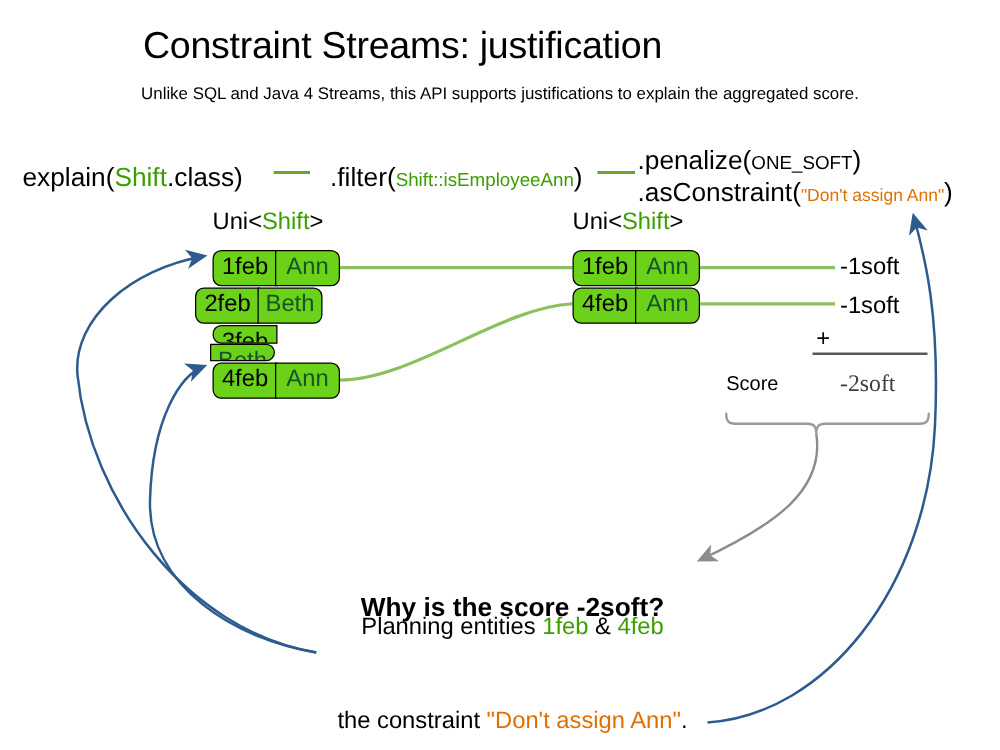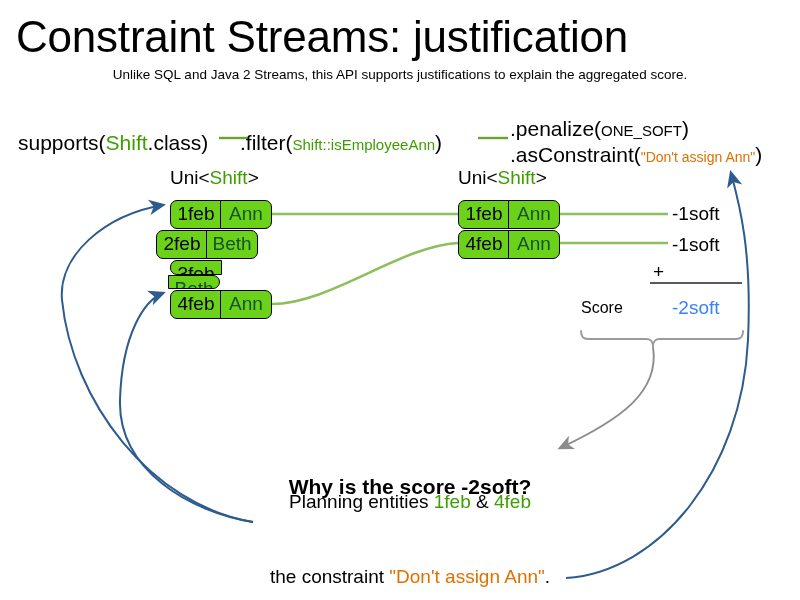--- a/index.html
+++ b/index.html
@@ -25,21 +25,21 @@
     height: 600px;
     pointer-events: none;
   }
   .abs { position: absolute; }
 
   
   #slide-title {
     left: 0; top: 16px;
     width: 644px;
     text-align: center;
-    font-size: 44px;
+    font-size: 30px;
     line-height: 42px;
     font-weight: 400;
     letter-spacing: -0.2px;
     color: #000000;
   }
   #slide-subtitle {
     left: 0; top: 66px;
     width: 800px;
     text-align: center;
     font-size: 13.5px;
@@ -61,21 +61,21 @@
   }
   .code .small-const {
     font-size: 15px;
     color: #000000;
   }
   .code .cname {
     font-size: 14px;
     color: #e07000;
   }
   #code-foreach { left: 18px; top: 130px; }
-  #code-filter  { left: 240px; top: 130px; }
+  #code-filter  { left: 264px; top: 130px; }
   #code-penalize { left: 510px; top: 116px; }
   #code-asconstraint { left: 510px; top: 142px; }
 
   .uni-label {
     font-size: 19px;
     line-height: 22px;
     white-space: nowrap;
     color: #000000;
   }
   .uni-label .type { color: #3d9e00; }
@@ -131,21 +131,22 @@
   #score-word {
     left: 581px; top: 297px;
     font-size: 16px;
     line-height: 22px;
     color: #000000;
   }
   #score-total {
     left: 672px; top: 297px;
     font-size: 19px;
     line-height: 22px;
-    color: #3b82f6;
+    color: #404040;
+    font-family: Liberation Serif, serif;
   }
 
   
   #why-heading {
     left: 210px; top: 470px;
     width: 400px;
     text-align: center;
     font-size: 21px;
     line-height: 34px;
     font-weight: bold;
@@ -199,23 +200,23 @@
     <path d="M653,347 C660,392 620,420 560,448" stroke="#8c8c8c" stroke-width="1.9" fill="none" marker-end="url(#gray-arrow)"></path>
 
     <path d="M253,522 C150,505 72,400 62,300 C58,255 105,215 163,205" stroke="#2d5b8e" stroke-width="2" fill="none" marker-end="url(#blue-arrow)"></path>
 
     <path d="M253,522 C190,512 118,470 120,400 C122,333 145,300 163,293" stroke="#2d5b8e" stroke-width="2" fill="none" marker-end="url(#blue-arrow)"></path>
 
     <path d="M566,578 C660,572 742,470 748,340 C752,252 740,206 731,173" stroke="#2d5b8e" stroke-width="2" fill="none" marker-end="url(#blue-arrow)"></path>
   </svg>
 
   <div class="abs" id="slide-title">Constraint Streams: justification</div>
-  <div class="abs" id="slide-subtitle">Unlike SQL and Java 2 Streams, this API supports justifications to explain the aggregated score.</div>
-
-  <div class="abs code" id="code-foreach"><span>supports(</span><span class="type">Shift</span><span>.class)</span></div>
+  <div class="abs" id="slide-subtitle">Unlike SQL and Java 4 Streams, this API supports justifications to explain the aggregated score.</div>
+
+  <div class="abs code" id="code-foreach"><span>explain(</span><span class="type">Shift</span><span>.class)</span></div>
 
   <div class="abs code" id="code-filter"><span>.filter(</span><span class="small">Shift</span><span class="small">::isEmployeeAnn</span><span>)</span></div>
 
   <div class="abs code" id="code-penalize"><span>.penalize(</span><span class="small-const">ONE_SOFT</span><span>)</span></div>
 
   <div class="abs code" id="code-asconstraint"><span>.asConstraint(</span><span class="cname">"Don't assign Ann"</span><span>)</span></div>
 
   <div class="abs uni-label" id="uni-label-left"><span>Uni&lt;</span><span class="type">Shift</span><span>&gt;</span></div>
 
   <div class="abs uni-label" id="uni-label-right"><span>Uni&lt;</span><span class="type">Shift</span><span>&gt;</span></div>

